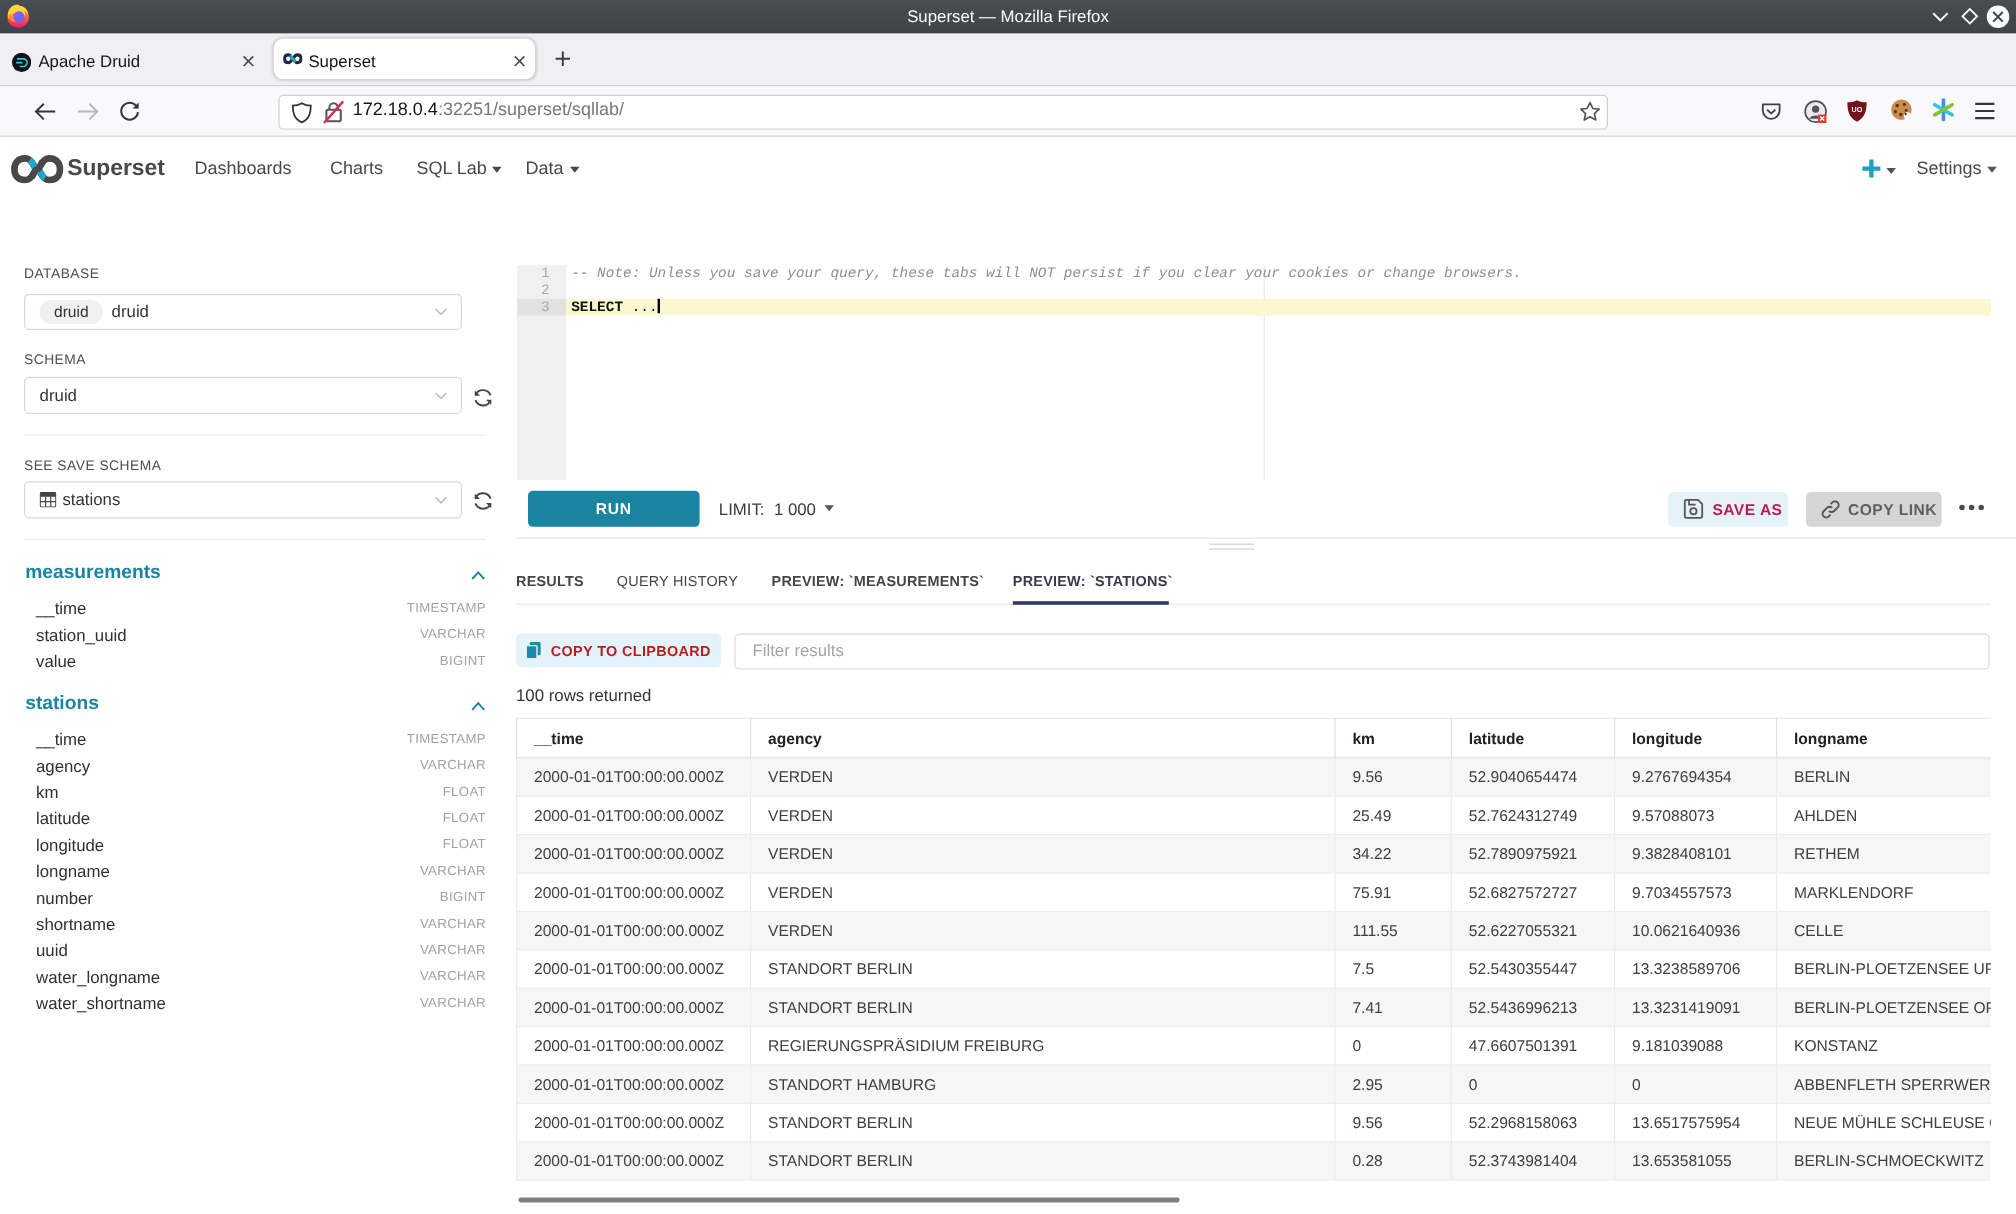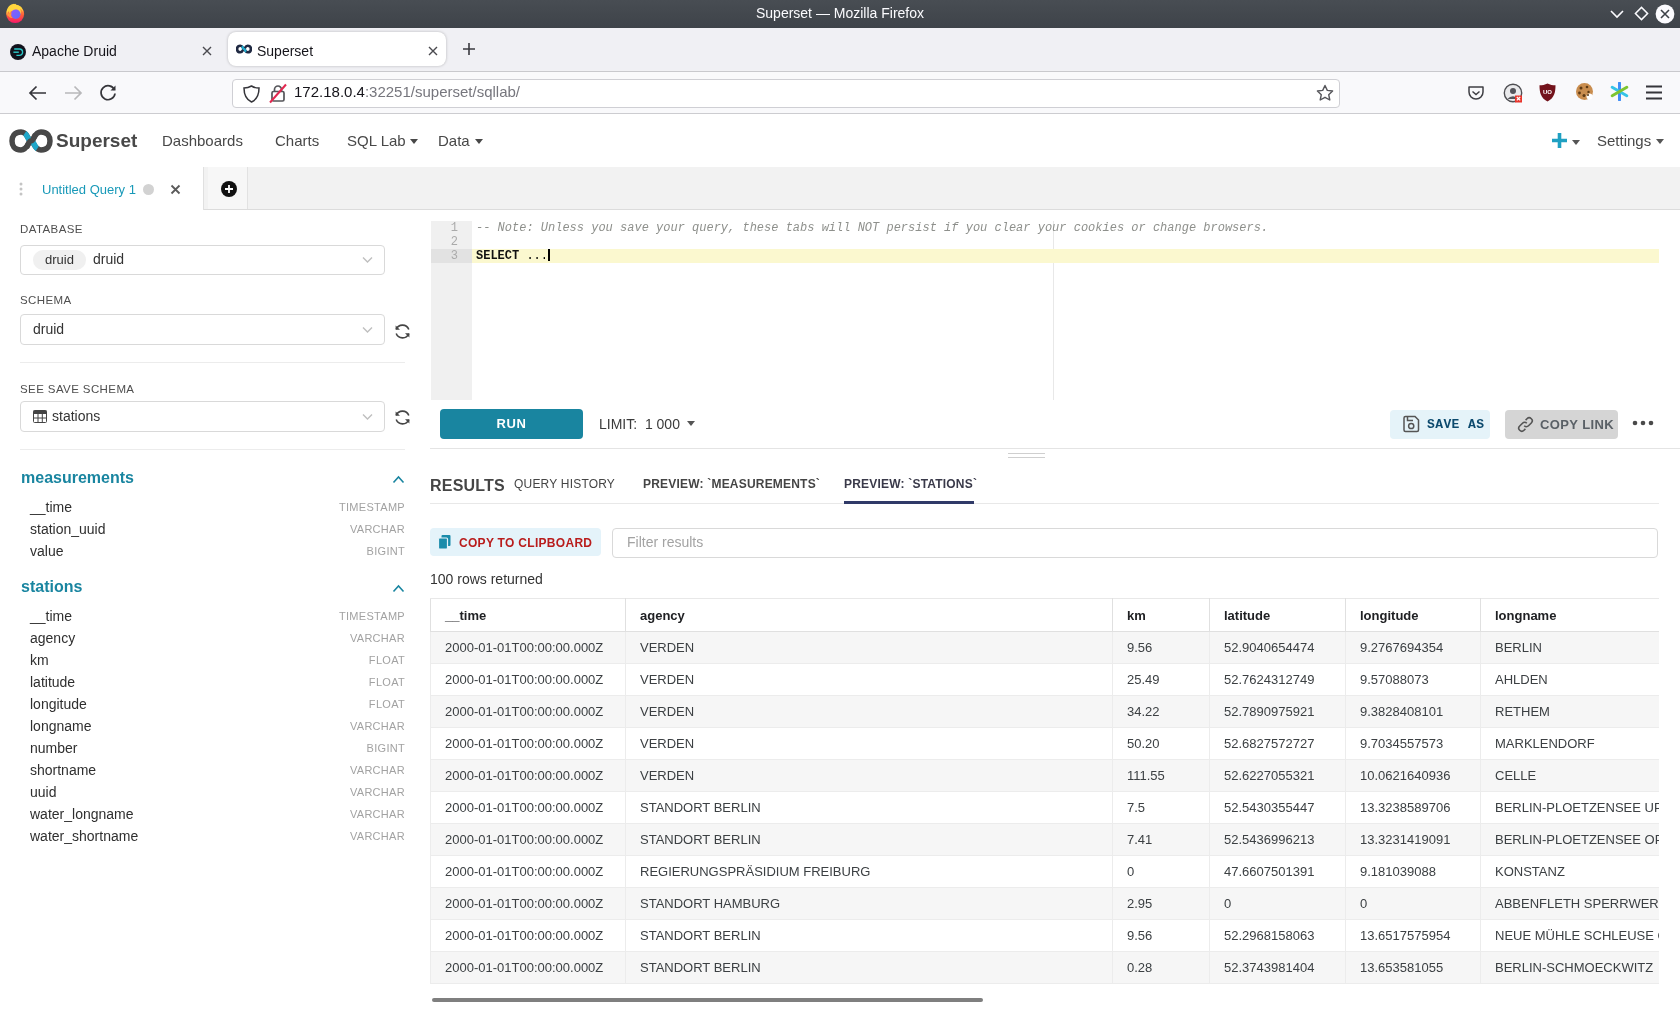--- a/index.html
+++ b/index.html
@@ -147,39 +147,20 @@
   <div class="abs" style="left:438px;top:18px;font-size:15px;color:#484848;">Data</div>
   <div class="abs" style="left:475px;top:25px;width:0;height:0;border:4px solid transparent;border-top:5px solid #484848;"></div>
   <svg class="abs" style="left:1551px;top:18px;" width="17" height="17" viewBox="0 0 17 17">
         <path d="M8.5 1 V16 M1 8.5 H16" stroke="#1fa0c2" stroke-width="3.6"></path>
       </svg>
   <div class="abs" style="left:1572px;top:26px;width:0;height:0;border:4px solid transparent;border-top:5px solid #555;"></div>
   <div class="abs" style="left:1597px;top:18px;font-size:15px;color:#484848;">Settings</div>
   <div class="abs" style="left:1656px;top:25px;width:0;height:0;border:4px solid transparent;border-top:5px solid #555;"></div>
 </div>
 
-<div class="abs" style="left:0;top:167px;width:1680px;height:43px;background:#f2f2f2;border-bottom:1px solid #dcdcdc;">
-  <div class="abs" style="left:11px;top:0;width:193px;height:43px;background:#fff;border-right:1px solid #e0e0e0;"></div>
-  <div class="abs" style="left:0;top:0;width:11px;height:43px;background:#fff;"></div>
-  <svg class="abs" style="left:19px;top:15px;" width="4" height="14" viewBox="0 0 4 14">
-        <circle cx="2" cy="2" r="1.5" fill="#c4c4c4"></circle>
-        <circle cx="2" cy="7" r="1.5" fill="#c4c4c4"></circle>
-        <circle cx="2" cy="12" r="1.5" fill="#c4c4c4"></circle>
-      </svg>
-  <div class="abs" style="left:42px;top:15px;font-size:13px;color:#1899b8;">Untitled Query 1</div>
-  <div class="abs" style="left:143px;top:17px;width:11px;height:11px;border-radius:50%;background:#d2d2d2;"></div>
-  <svg class="abs" style="left:170px;top:17px;" width="11" height="11" viewBox="0 0 11 11">
-        <path d="M1.5 1.5 L9.5 9.5 M9.5 1.5 L1.5 9.5" stroke="#5a5a5a" stroke-width="1.8"></path>
-      </svg>
-  <div class="abs" style="left:208px;top:0;width:40px;height:42px;background:#f7f7f7;border-right:1px solid #e2e2e2;"></div>
-  <svg class="abs" style="left:221px;top:14px;" width="16" height="16" viewBox="0 0 16 16">
-        <circle cx="8" cy="8" r="8" fill="#111"></circle>
-        <path d="M8 4 V12 M4 8 H12" stroke="#fff" stroke-width="1.8"></path>
-      </svg>
-</div>
 
 <div class="abs" style="left:0;top:210px;width:430px;height:802px;background:#fff;">
   <div class="abs" style="left:20px;top:13px;font-size:11.5px;color:#4f4f4f;letter-spacing:.4px;">DATABASE</div>
   <div class="abs" style="left:20px;top:35px;width:365px;height:30px;border:1px solid #d9d9d9;border-radius:4px;background:#fff;">
     <div class="abs" style="left:12px;top:4px;height:20px;padding:0 12px;background:#f0f0f0;border-radius:10px;font-size:13px;color:#333;line-height:20px;">druid</div>
     <div class="abs" style="left:72px;top:5px;font-size:14px;color:#333;">druid</div>
     <svg class="abs" style="left:341px;top:10px;" width="11" height="8" viewBox="0 0 11 8">
           <path d="M1 1.5 L5.5 6 L10 1.5" stroke="#bfbfbf" stroke-width="1.4" fill="none"></path>
         </svg>
   </div>
@@ -302,39 +283,39 @@
 <div class="abs" style="left:430px;top:400px;width:1250px;height:49px;background:#fff;border-bottom:1px solid #e4e4e4;">
   <div class="abs" style="left:10px;top:9px;width:143px;height:30px;background:#1985a0;border-radius:4px;color:#fff;font-size:13px;font-weight:bold;letter-spacing:.6px;text-align:center;line-height:30px;">RUN</div>
   <div class="abs" style="left:169px;top:16px;font-size:14px;color:#3b3b3b;">LIMIT:&nbsp;&nbsp;1 000</div>
   <div class="abs" style="left:257px;top:21px;width:0;height:0;border:4px solid transparent;border-top:5px solid #555;"></div>
   <div class="abs" style="left:960px;top:10px;width:100px;height:29px;background:#e5f3f9;border-radius:4px;"></div>
   <svg class="abs" style="left:972px;top:15px;" width="18" height="18" viewBox="0 0 18 18">
         <path d="M2 3 a1.5 1.5 0 0 1 1.5 -1.5 H13 L16.5 5 V15 a1.5 1.5 0 0 1 -1.5 1.5 H3.5 A1.5 1.5 0 0 1 2 15 Z" stroke="#555" stroke-width="1.5" fill="none"></path>
         <path d="M5.5 1.5 V5.5 H11" stroke="#555" stroke-width="1.5" fill="none"></path>
         <circle cx="9.2" cy="11" r="2.6" stroke="#555" stroke-width="1.5" fill="none"></circle>
       </svg>
-  <div class="abs" style="left:997px;top:17px;font-size:13px;font-weight:bold;color:#0c4a6e;letter-spacing:.4px;font-family:Liberation Mono, monospace;">SAVE AS</div>
+  <div class="abs" style="left:997px;top:17px;font-size:13px;font-weight:bold;color:#be185d;letter-spacing:.4px;">SAVE AS</div>
   <div class="abs" style="left:1075px;top:10px;width:113px;height:29px;background:#d5d5d5;border-radius:4px;"></div>
   <svg class="abs" style="left:1087px;top:16px;" width="17" height="17" viewBox="0 0 17 17">
         <path d="M7.2 9.8 a3 3 0 0 0 4.3 0 l2.8 -2.8 a3 3 0 0 0 -4.3 -4.3 L8.6 4.1" stroke="#555" stroke-width="1.6" fill="none"></path>
         <path d="M9.8 7.2 a3 3 0 0 0 -4.3 0 L2.7 10 a3 3 0 0 0 4.3 4.3 l1.4 -1.4" stroke="#555" stroke-width="1.6" fill="none"></path>
       </svg>
   <div class="abs" style="left:1110px;top:17px;font-size:13px;font-weight:bold;color:#5a6066;letter-spacing:.4px;">COPY LINK</div>
   <svg class="abs" style="left:1202px;top:20px;" width="22" height="6" viewBox="0 0 22 6">
         <circle cx="3" cy="3" r="2.3" fill="#4a4a4a"></circle>
         <circle cx="11" cy="3" r="2.3" fill="#4a4a4a"></circle>
         <circle cx="19" cy="3" r="2.3" fill="#4a4a4a"></circle>
       </svg>
 </div>
 <div class="abs" style="left:1008px;top:452.5px;width:37px;height:1.5px;background:#cfcfcf;"></div>
 <div class="abs" style="left:1008px;top:456.5px;width:37px;height:1.5px;background:#cfcfcf;"></div>
 
 <div class="abs" style="left:430px;top:460px;width:1250px;height:552px;background:#fff;">
   <div class="abs" style="left:0;top:42.5px;width:1229px;height:1.5px;background:#e8e8e8;"></div>
-  <div class="abs" style="left:0px;top:17px;font-size:16px;font-weight:bold;color:#454545;letter-spacing:.2px;">RESULTS</div>
+  <div class="abs" style="left:0px;top:17px;font-size:12px;font-weight:bold;color:#454545;letter-spacing:.2px;">RESULTS</div>
   <div class="abs" style="left:84px;top:17px;font-size:12px;font-weight:normal;color:#454545;letter-spacing:.2px;">QUERY HISTORY</div>
   <div class="abs" style="left:213px;top:17px;font-size:12px;font-weight:bold;color:#454545;letter-spacing:.2px;">PREVIEW: `MEASUREMENTS`</div>
   <div class="abs" style="left:414px;top:17px;font-size:12px;font-weight:bold;color:#3a3a4a;letter-spacing:.2px;">PREVIEW: `STATIONS`</div>
   <div class="abs" style="left:414px;top:41px;width:130px;height:3px;background:#303a68;"></div>
 
   <div class="abs" style="left:0;top:68px;width:171px;height:28px;background:#e4f3fa;border-radius:4px;"></div>
   <svg class="abs" style="left:7px;top:74px;" width="15" height="16" viewBox="0 0 15 16">
         <rect x="4.5" y="1" width="9" height="11" rx="1" fill="#1a8cab"></rect>
         <rect x="1.5" y="4" width="9" height="11" rx="1" fill="#1a8cab" stroke="#e4f3fa" stroke-width="1.2"></rect>
       </svg>
@@ -384,21 +365,21 @@
               <td>2000-01-01T00:00:00.000Z</td>
               <td>VERDEN</td>
               <td>34.22</td>
               <td>52.7890975921</td>
               <td>9.3828408101</td>
               <td>RETHEM</td>
             </tr>
         <tr>
               <td>2000-01-01T00:00:00.000Z</td>
               <td>VERDEN</td>
-              <td>50.20</td>
+              <td>75.91</td>
               <td>52.6827572727</td>
               <td>9.7034557573</td>
               <td>MARKLENDORF</td>
             </tr>
         <tr class="g">
               <td>2000-01-01T00:00:00.000Z</td>
               <td>VERDEN</td>
               <td>111.55</td>
               <td>52.6227055321</td>
               <td>10.0621640936</td>

